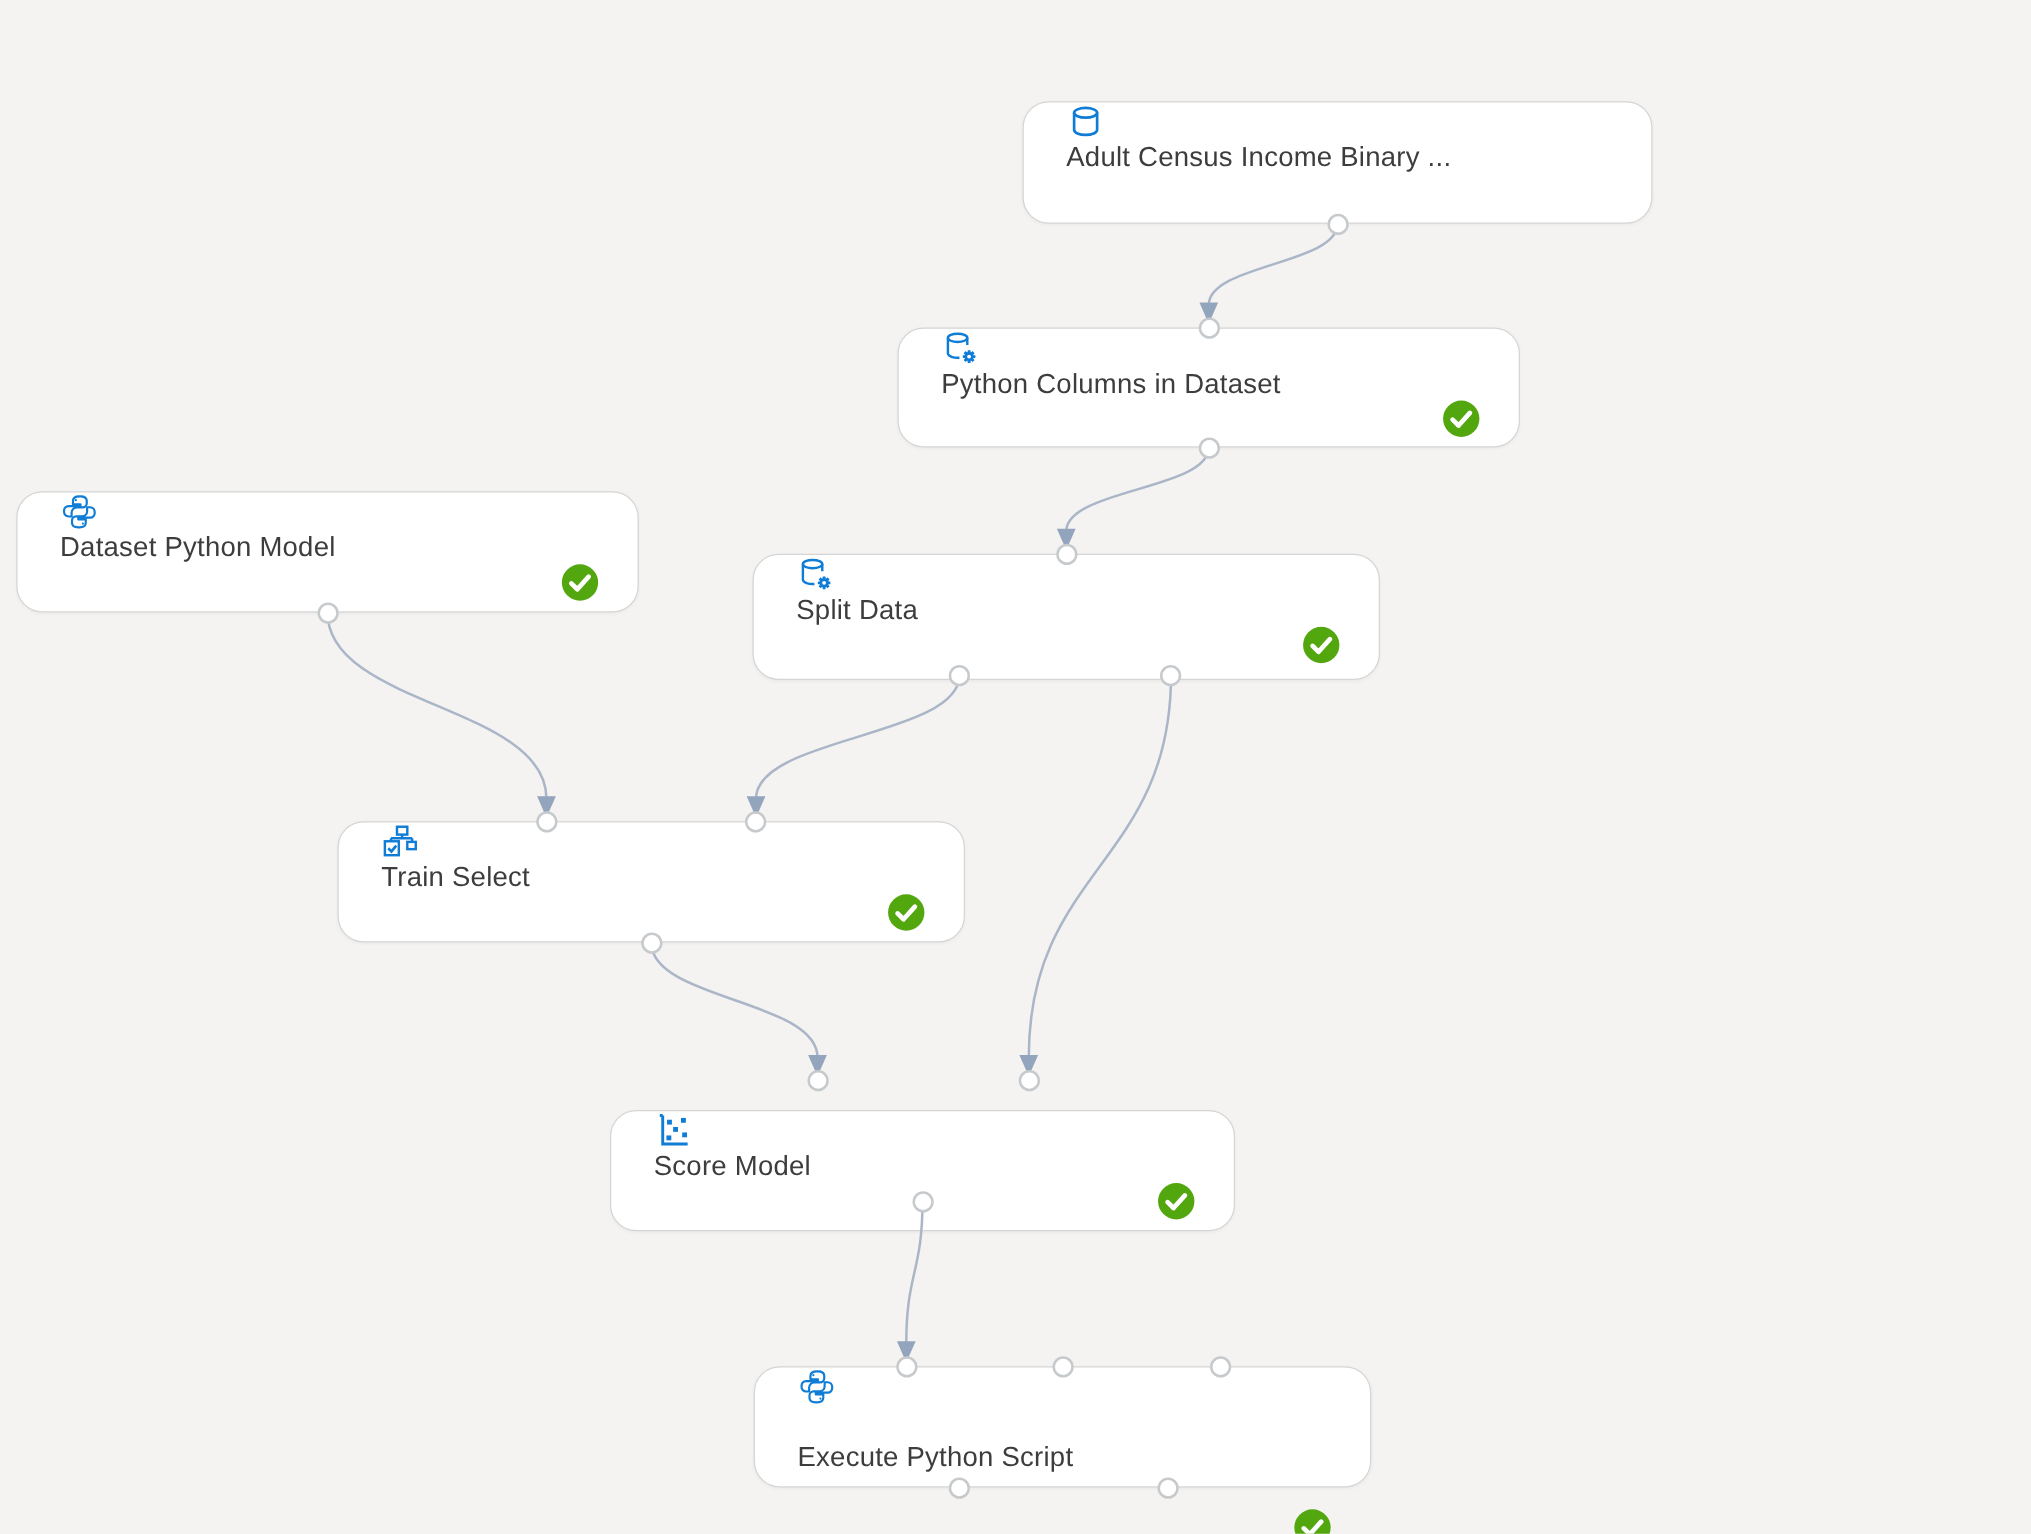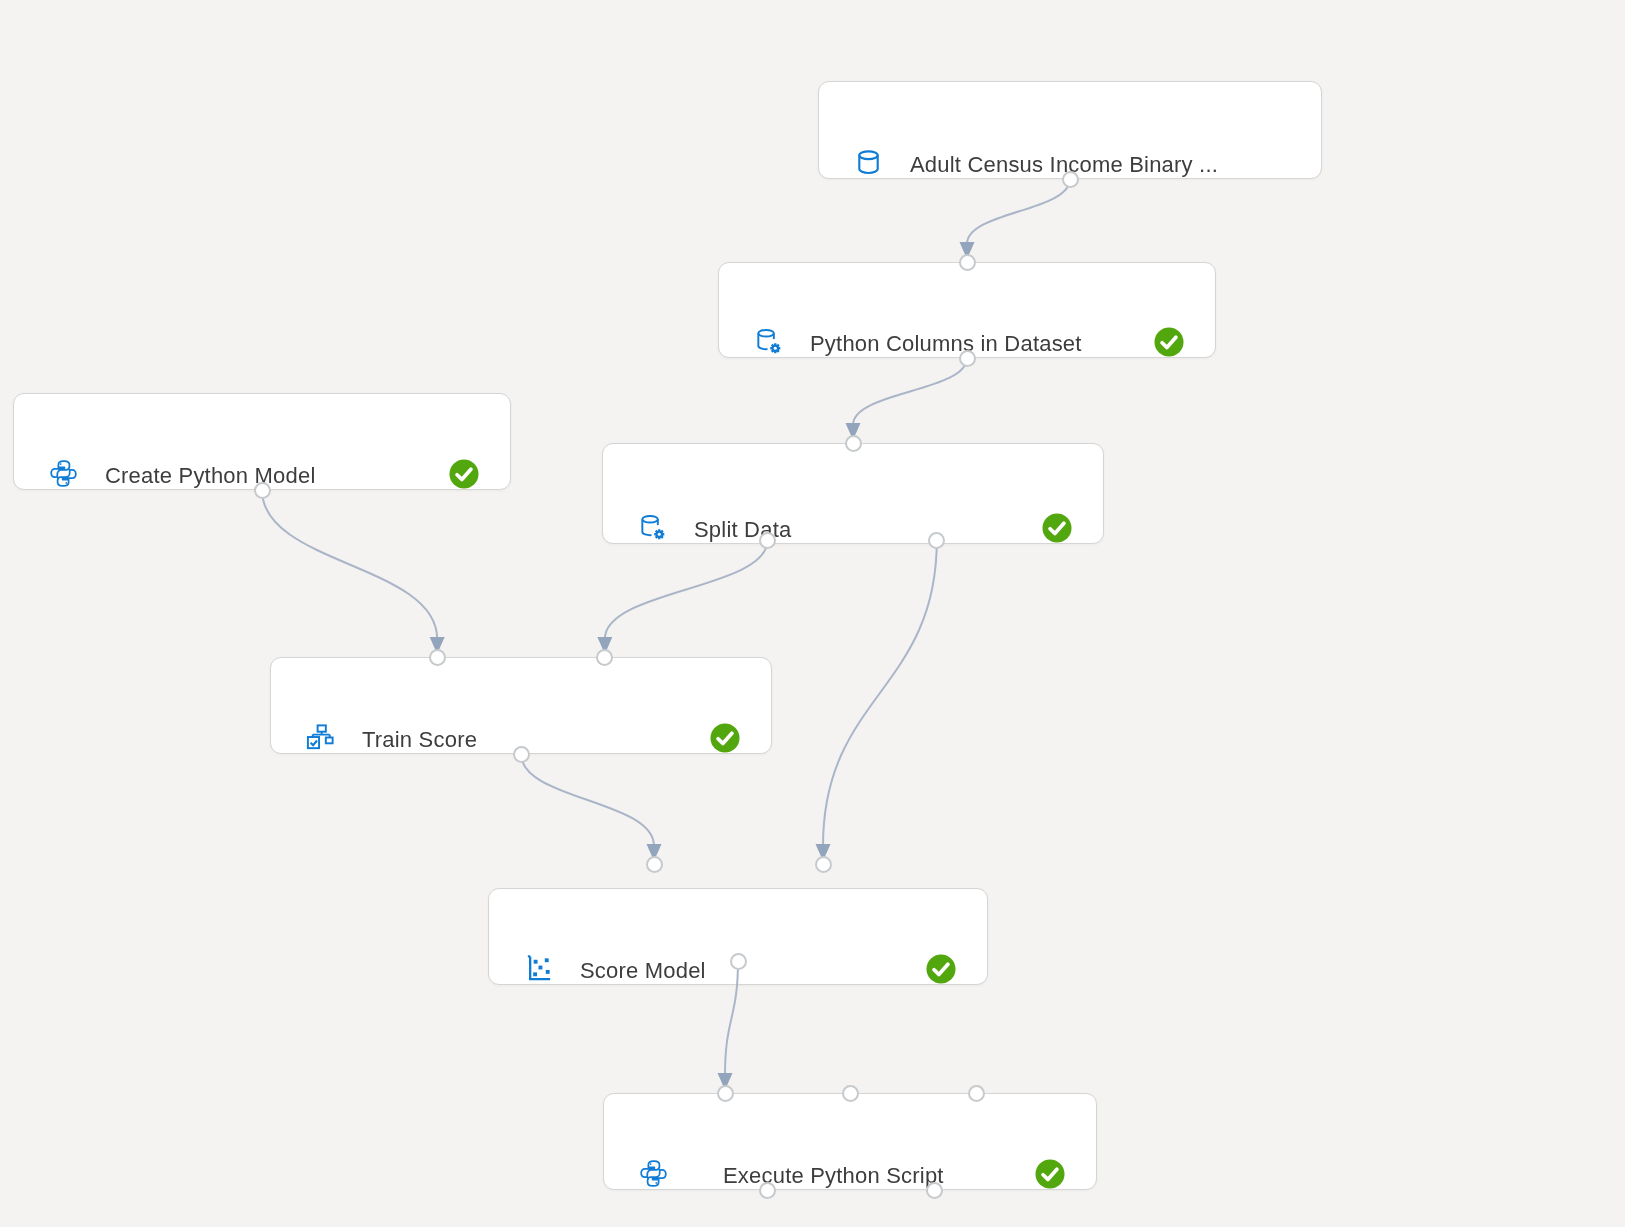--- a/index.html
+++ b/index.html
@@ -19,26 +19,27 @@
     left: 0; top: 0;
     z-index: 2;
     pointer-events: none;
   }
   .node {
     position: absolute;
     z-index: 1;
     box-sizing: border-box;
     background: var(--card-bg, #fff);
     border: 1.5px solid var(--card-border, #d5d5d5);
-    border-radius: 11px;
+    border-radius: 21px;
     box-shadow: 0 1px 3px rgba(0,0,0,0.04);
     display: flex;
-    align-items: flex-end;
+    align-items: flex-start;
     padding-left: 34px;
     cursor: pointer;
+    flex-direction: column;
   }
   .node-icon {
     width: 31px;
     height: 31px;
     flex: 0 0 31px;
     margin-right: 26px;
     color: var(--icon-blue, #0f7cd6);
     display: inline-flex;
   }
   .node-icon svg { width: 100%; height: 100%; }
@@ -117,21 +118,21 @@
       <div class="port" style="left: 958.5px; top: 349.5px;"></div>
       <div class="node" style="left: 13px; top: 393px; width: 498px; height: 97px;">
     <span class="node-icon">
           <svg viewBox="0 0 32 32" fill="none" stroke="currentColor" stroke-width="1.8" stroke-linejoin="round">
             <path d="M16 3.2 c-3.4 0-5.3 1.4-5.3 3.8 v2.8 h6.2 v1.4 H7.2 c-2.4 0-3.9 1.8-3.9 4.3 s1.5 4.3 3.9 4.3 h2.4 v-3.2 c0-2.4 1.9-4.3 4.3-4.3 h4.8 c1.9 0 3.4-1.5 3.4-3.4 V7 c0-2.4-1.9-3.8-5.3-3.8 z"></path>
             <path d="M16 28.8 c3.4 0 5.3-1.4 5.3-3.8 v-2.8 h-6.2 v-1.4 h9.7 c2.4 0 3.9-1.8 3.9-4.3 s-1.5-4.3-3.9-4.3 h-2.4 v3.2 c0 2.4-1.9 4.3-4.3 4.3 h-4.8 c-1.9 0-3.4 1.5-3.4 3.4 V25 c0 2.4 1.9 3.8 5.3 3.8 z"></path>
             <circle cx="13.1" cy="6.3" r="0.9" fill="currentColor" stroke="none"></circle>
             <circle cx="18.9" cy="25.7" r="0.9" fill="currentColor" stroke="none"></circle>
           </svg>
         </span>
-    <span class="node-label">Create Python Model</span>
+    <span class="node-label">Dataset Python Model</span>
     <span class="node-status">
       <svg viewBox="0 0 32 32">
         <circle cx="16" cy="16" r="15.5" fill="currentColor"></circle>
         <path d="M8.6 16.8 l5.1 5 L23.4 11" fill="none" stroke="#ffffff" stroke-width="4" stroke-linecap="round" stroke-linejoin="round"></path>
       </svg>
     </span>
   </div>
       <div class="port" style="left: 253.5px; top: 481.5px;"></div>
       <div class="node" style="left: 602px; top: 443px; width: 502px; height: 101px;">
     <span class="node-icon">
@@ -158,21 +159,21 @@
       <div class="node" style="left: 270px; top: 657px; width: 502px; height: 97px;">
     <span class="node-icon">
           <svg viewBox="0 0 32 32" fill="none" stroke="currentColor" stroke-width="2">
             <rect x="13" y="3.5" width="8.5" height="6.5"></rect>
             <path d="M17.2 10 V13 M8 13 H25.5 M8 13 V15.5 M25.5 13 V16"></path>
             <rect x="3" y="15.5" width="11.5" height="11.5"></rect>
             <rect x="21.5" y="16" width="7" height="6"></rect>
             <path d="M5.8 21.3 l2.6 2.6 4-4.8" stroke-width="2.2"></path>
           </svg>
         </span>
-    <span class="node-label">Train Score</span>
+    <span class="node-label">Train Select</span>
     <span class="node-status">
       <svg viewBox="0 0 32 32">
         <circle cx="16" cy="16" r="15.5" fill="currentColor"></circle>
         <path d="M8.6 16.8 l5.1 5 L23.4 11" fill="none" stroke="#ffffff" stroke-width="4" stroke-linecap="round" stroke-linejoin="round"></path>
       </svg>
     </span>
   </div>
       <div class="port" style="left: 428.666px; top: 648.5px;"></div>
       <div class="port" style="left: 596.334px; top: 648.5px;"></div>
       <div class="port" style="left: 512.5px; top: 745.5px;"></div>

